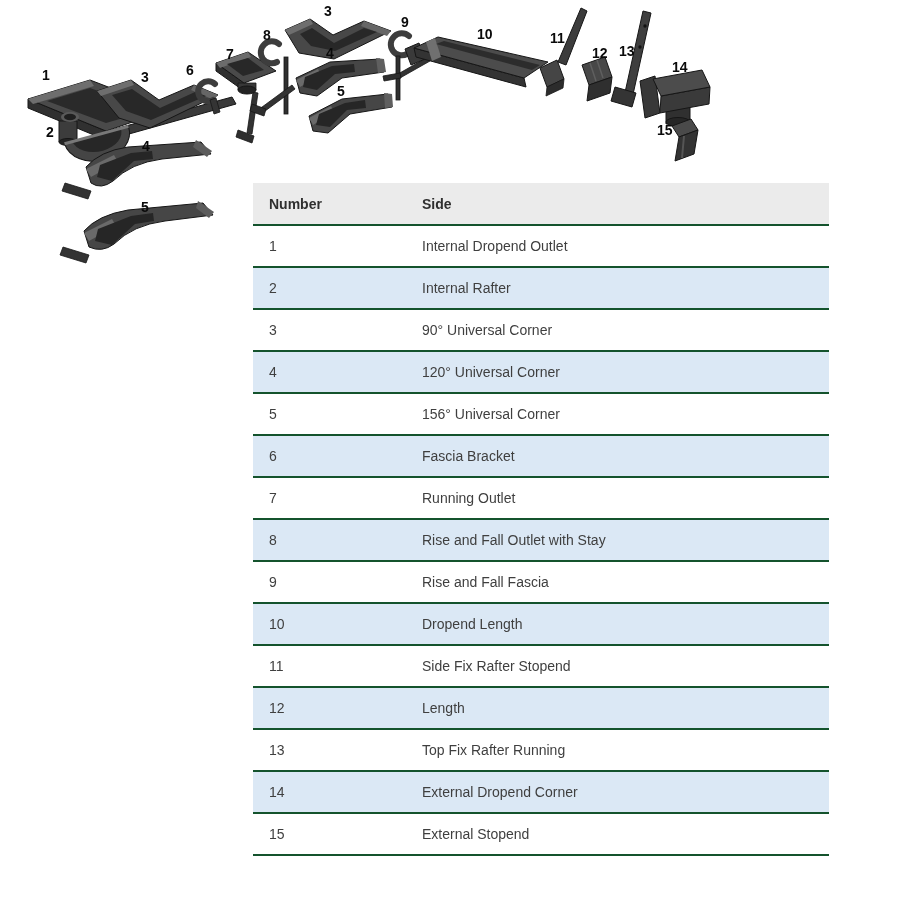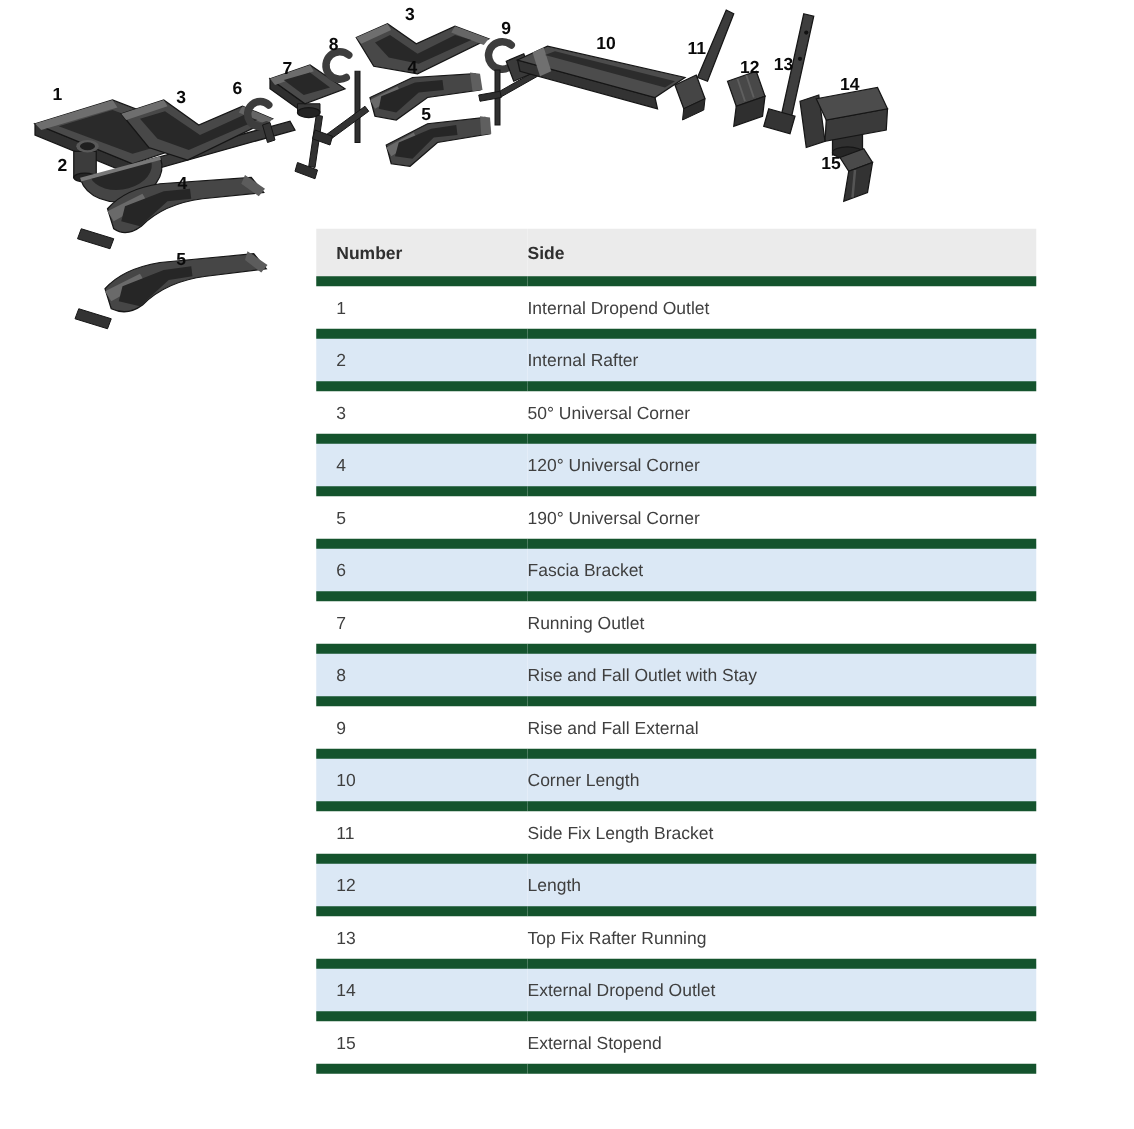--- a/index.html
+++ b/index.html
@@ -20,21 +20,21 @@
   .diagram svg{position:absolute;left:0;top:0;}
   .labels{position:absolute;left:0;top:0;width:907px;height:265px;}
   .plabel{
     position:absolute;font-weight:700;font-size:14px;line-height:14px;
     color:var(--label-color);white-space:nowrap;
   }
   .table-wrap{position:absolute;left:253px;top:183px;width:576px;}
   table{border-collapse:collapse;width:100%;}
   th,td{
     height:42px;vertical-align:middle;text-align:left;
-    font-size:14px;padding:0;border-bottom:8px solid #14532d;
+    font-size:14px;padding:0;border-bottom:2px solid #14532d;
   }
   th{font-weight:700;color:var(--header-text);background:var(--header-bg);}
   td{color:var(--text);background:var(--row-bg);}
   th:first-child,td:first-child{width:169px;padding-left:16px;}
   tbody tr.alt td{background:var(--row-alt-bg);}
 </style>
 </head>
 <body>
 
 <div class="diagram">
@@ -212,65 +212,65 @@
         <tr>
           <td>1</td>
           <td>Internal Dropend Outlet</td>
         </tr>
         <tr class="alt">
           <td>2</td>
           <td>Internal Rafter</td>
         </tr>
         <tr>
           <td>3</td>
-          <td>50° Universal Corner</td>
+          <td>90° Universal Corner</td>
         </tr>
         <tr class="alt">
           <td>4</td>
           <td>120° Universal Corner</td>
         </tr>
         <tr>
           <td>5</td>
-          <td>190° Universal Corner</td>
+          <td>156° Universal Corner</td>
         </tr>
         <tr class="alt">
           <td>6</td>
           <td>Fascia Bracket</td>
         </tr>
         <tr>
           <td>7</td>
           <td>Running Outlet</td>
         </tr>
         <tr class="alt">
           <td>8</td>
           <td>Rise and Fall Outlet with Stay</td>
         </tr>
         <tr>
           <td>9</td>
-          <td>Rise and Fall External</td>
+          <td>Rise and Fall Fascia</td>
         </tr>
         <tr class="alt">
           <td>10</td>
-          <td>Corner Length</td>
+          <td>Dropend Length</td>
         </tr>
         <tr>
           <td>11</td>
-          <td>Side Fix Length Bracket</td>
+          <td>Side Fix Rafter Stopend</td>
         </tr>
         <tr class="alt">
           <td>12</td>
           <td>Length</td>
         </tr>
         <tr>
           <td>13</td>
           <td>Top Fix Rafter Running</td>
         </tr>
         <tr class="alt">
           <td>14</td>
-          <td>External Dropend Outlet</td>
+          <td>External Dropend Corner</td>
         </tr>
         <tr>
           <td>15</td>
           <td>External Stopend</td>
         </tr>
       </tbody>
   </table>
 </div>
 
 </body></html>

